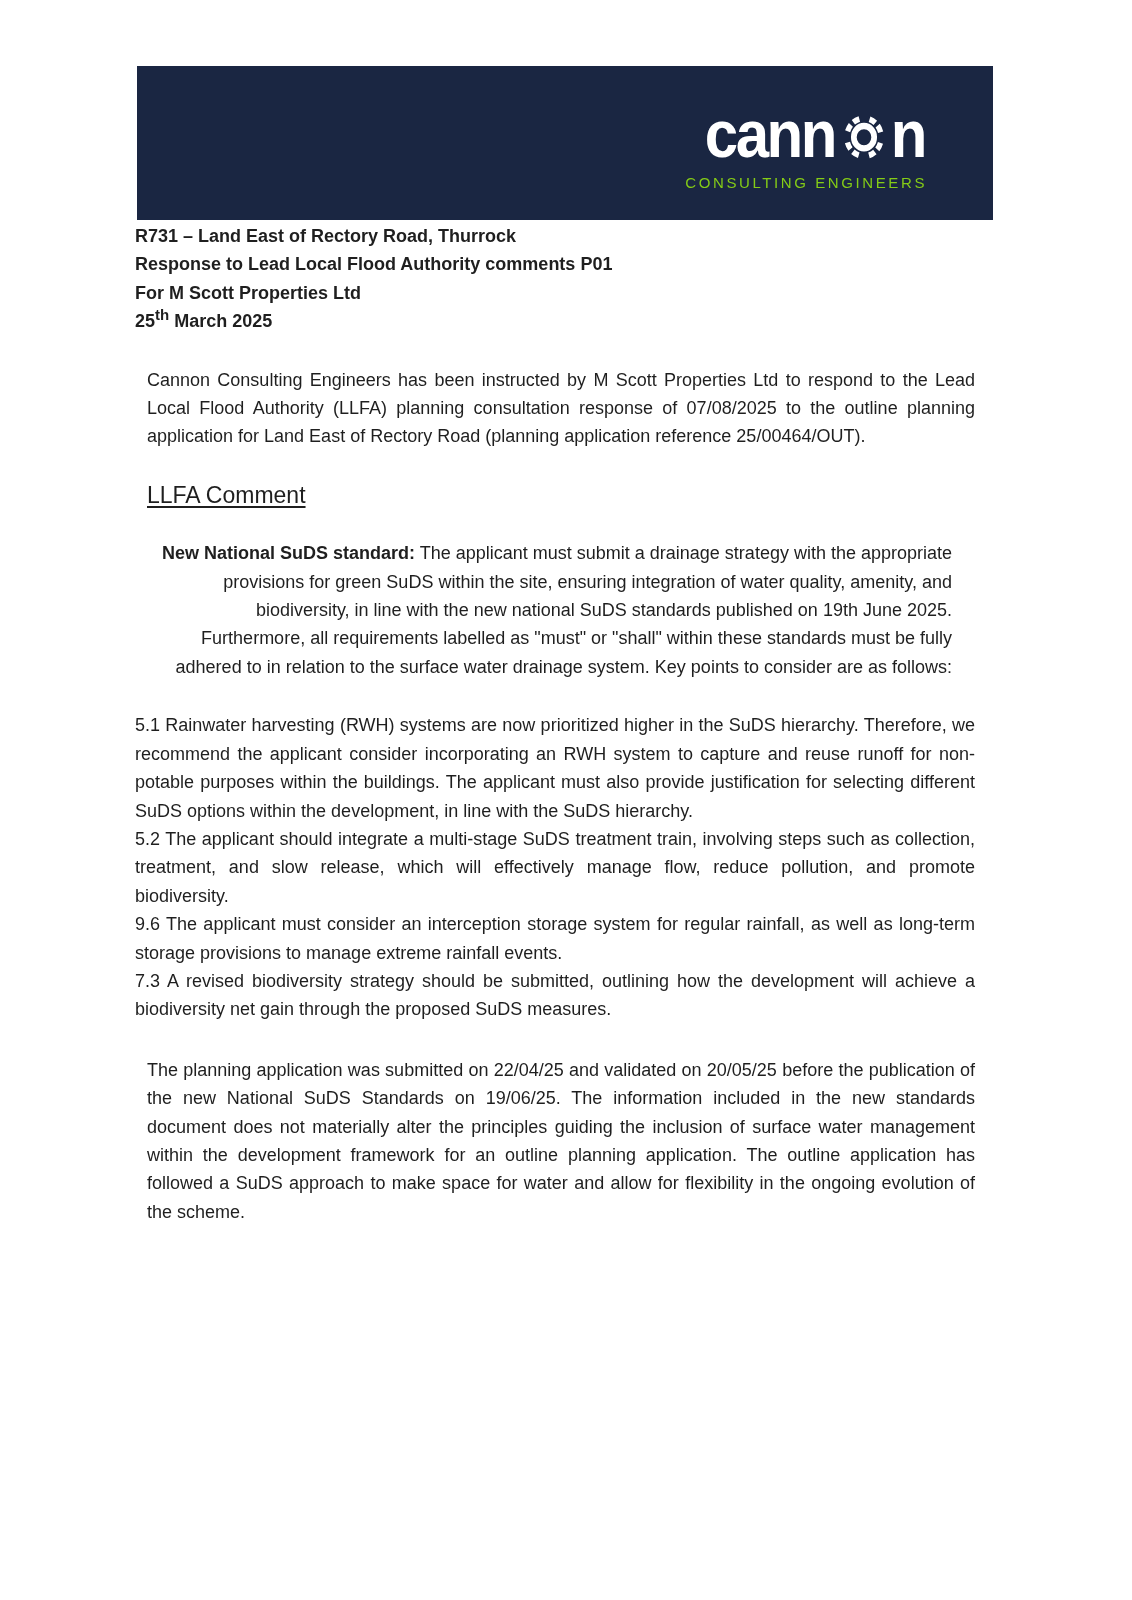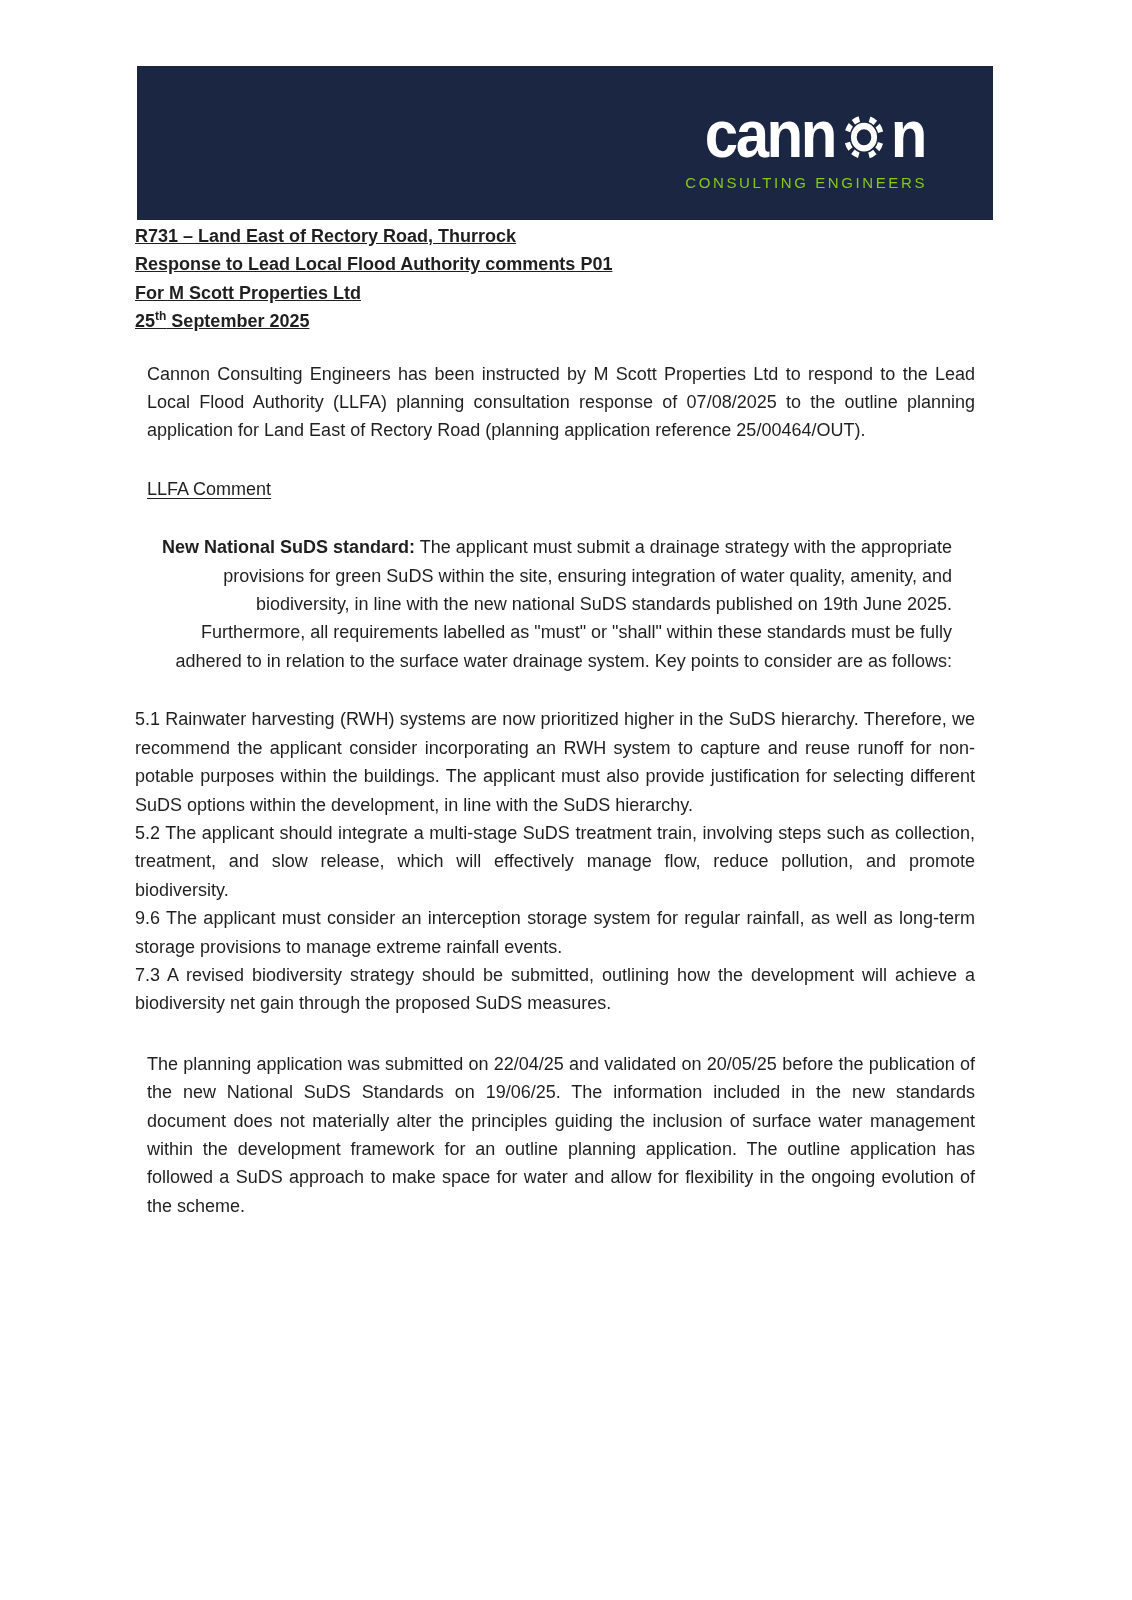--- a/index.html
+++ b/index.html
@@ -54,24 +54,24 @@
   main {
     position: absolute;
     left: 135px;
     top: 222px;
     width: 840px;
     font-size: 18px;
     line-height: 28.4px;
   }
   main p, main h2 { margin: 0 0 30px 12px; }
   .title-block p { margin: 0; font-weight: 700; }
-  .title-block { margin-bottom: 24px; text-decoration: underline; }
-  .title-block sup { font-size: 12px; vertical-align: super; line-height: 0; }
+  .title-block { margin-bottom: 30px; }
+  .title-block sup { font-size: 15px; vertical-align: super; line-height: 0; }
   .heading {
-    font-size: 18px;
+    font-size: 23px;
     font-weight: 400;
     text-decoration: underline;
     text-underline-offset: 3px;
   }
   .justify { text-align: justify; }
   .suds-para { width: 805px; text-align: right; }
   .suds-para strong { font-weight: 700; }
   .points p { margin: 0; }
   .points { margin-bottom: 32px; }
 </style>
@@ -93,21 +93,21 @@
       <div class="tagline">CONSULTING ENGINEERS</div>
     </div>
   </header>
 
   <main>
 
     <div class="title-block">
       <p>R731 – Land East of Rectory Road, Thurrock</p>
       <p>Response to Lead Local Flood Authority comments P01</p>
       <p>For M Scott Properties Ltd</p>
-      <p><span>25</span><sup>th</sup><span> September 2025</span></p>
+      <p><span>25</span><sup>th</sup><span> March 2025</span></p>
     </div>
 
     <p class="justify">Cannon Consulting Engineers has been instructed by M Scott Properties Ltd to respond to the Lead Local Flood Authority (LLFA) planning consultation response of 07/08/2025 to the outline planning application for Land East of Rectory Road (planning application reference 25/00464/OUT).</p>
 
     <h2 class="heading">LLFA Comment</h2>
 
     <p class="suds-para"><strong>New National SuDS standard:</strong><span> The applicant must submit a drainage strategy with the appropriate provisions for green SuDS within the site, ensuring integration of water quality, amenity, and biodiversity, in line with the new national SuDS standards published on 19th June 2025. Furthermore, all requirements labelled as "must" or "shall" within these standards must be fully adhered to in relation to the surface water drainage system. Key points to consider are as follows:</span></p>
 
     <div class="points">
       <p class="justify">5.1 Rainwater harvesting (RWH) systems are now prioritized higher in the SuDS hierarchy. Therefore, we recommend the applicant consider incorporating an RWH system to capture and reuse runoff for non-potable purposes within the buildings. The applicant must also provide justification for selecting different SuDS options within the development, in line with the SuDS hierarchy.</p>

